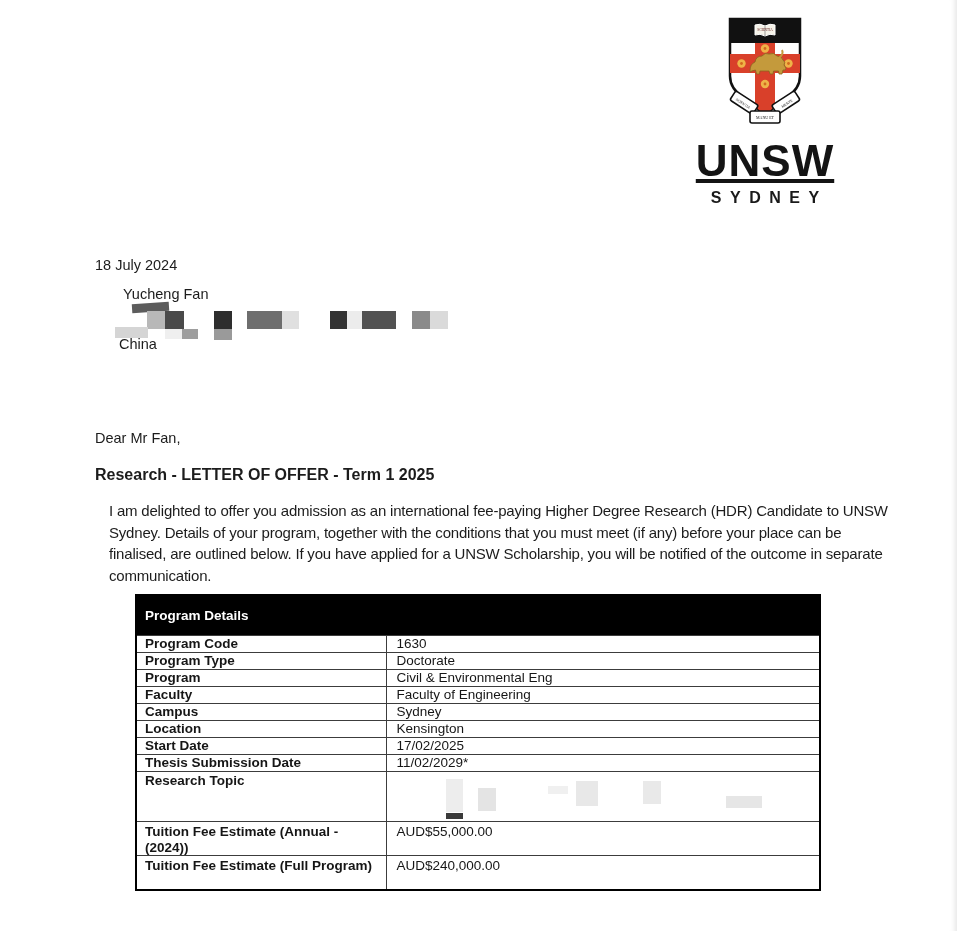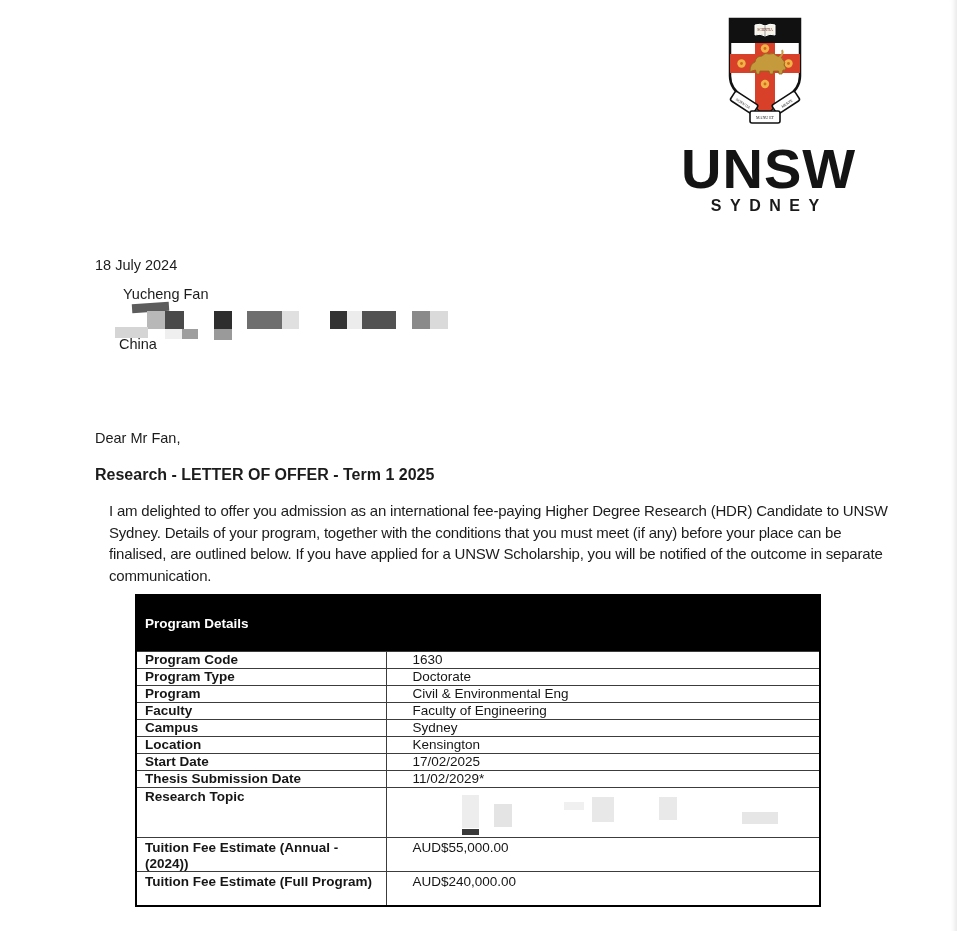--- a/index.html
+++ b/index.html
@@ -10,22 +10,22 @@
     width: 957px; height: 931px;
     background: #ffffff;
     overflow: hidden;
     box-shadow: inset -6px 0 5px -4px rgba(0,0,0,0.10);
   }
 
   
   .logo { position: absolute; top: 14px; left: 681px; width: 168px; text-align: center; }
   .crest { display: block; margin: 0 auto; }
   .wordmark {
-    font-weight: bold; font-size: 56px; line-height: 50px; letter-spacing: 1px;
-    color: #141414; margin-top: 12px;
+    font-weight: bold; font-size: 44px; line-height: 50px; letter-spacing: 1px;
+    color: #141414; margin-top: 4px; text-decoration: underline;
   }
   .city {
     font-size: 16px; font-weight: bold; letter-spacing: 8.5px; color: #1a1a1a;
     margin-top: 3px; text-indent: 8.5px;
   }
 
   
   .abs { position: absolute; }
   .date { left: 95px; top: 257px; font-size: 14.5px; }
   .recipient-name { left: 123px; top: 286px; font-size: 14.5px; }
@@ -45,24 +45,24 @@
   
   .table-wrap { position: absolute; left: 135px; top: 594px; }
   table.ptable {
     border-collapse: collapse; table-layout: fixed; width: 684px;
     font-size: 13.5px; color: #161616;
   }
   table.ptable td, table.ptable th { border: 1px solid #3c3c3c; }
   table.ptable { border: 2px solid #000; }
   th.thead {
     background: #000; color: #fff; text-align: left;
-    padding: 20px 8px; font-size: 13.5px; height: 19px;
+    padding: 12px 8px; font-size: 13.5px; height: 19px;
   }
   td.lbl { font-weight: bold; padding: 0 8px; }
-  td.val { padding: 0 26px; }
+  td.val { padding: 0 10px; }
   col.c1 { width: 250px; }
   col.c2 { width: 434px; }
   tr.std td { height: 14px; line-height: 16px; }
   tr.topic td { height: 50px; vertical-align: top; padding-top: 1px; line-height: 16px; }
   tr.fee td { height: 34px; vertical-align: top; padding-top: 2px; line-height: 15.5px; }
   .topic-val-box { position: relative; width: 100%; height: 100%; }
 </style>
 </head>
 <body>
 

